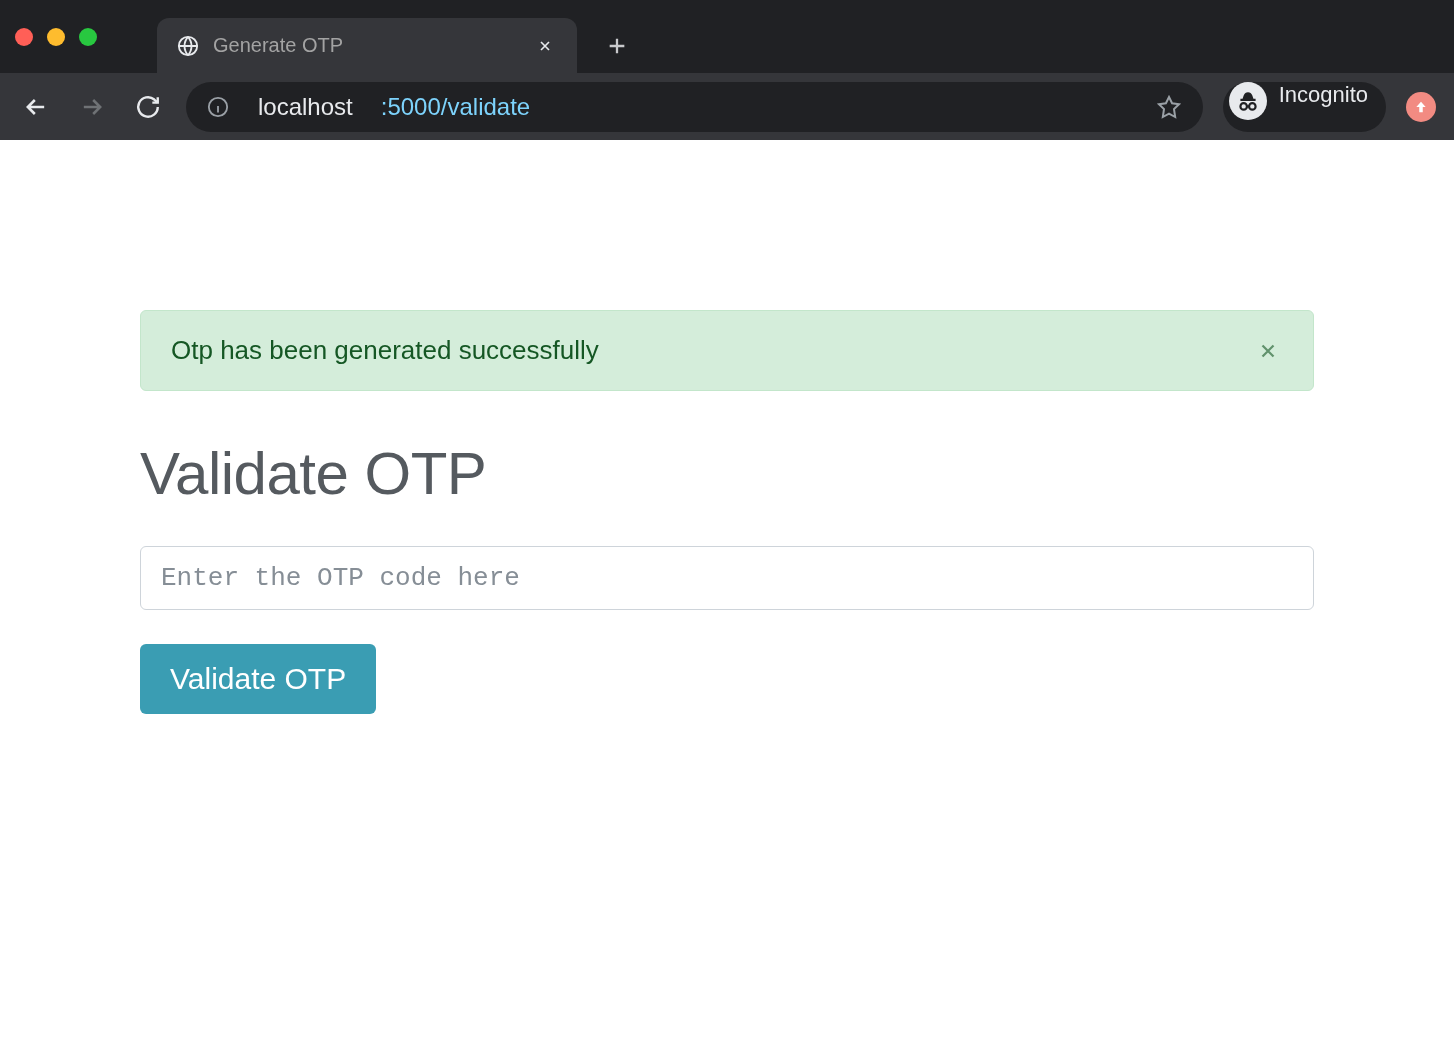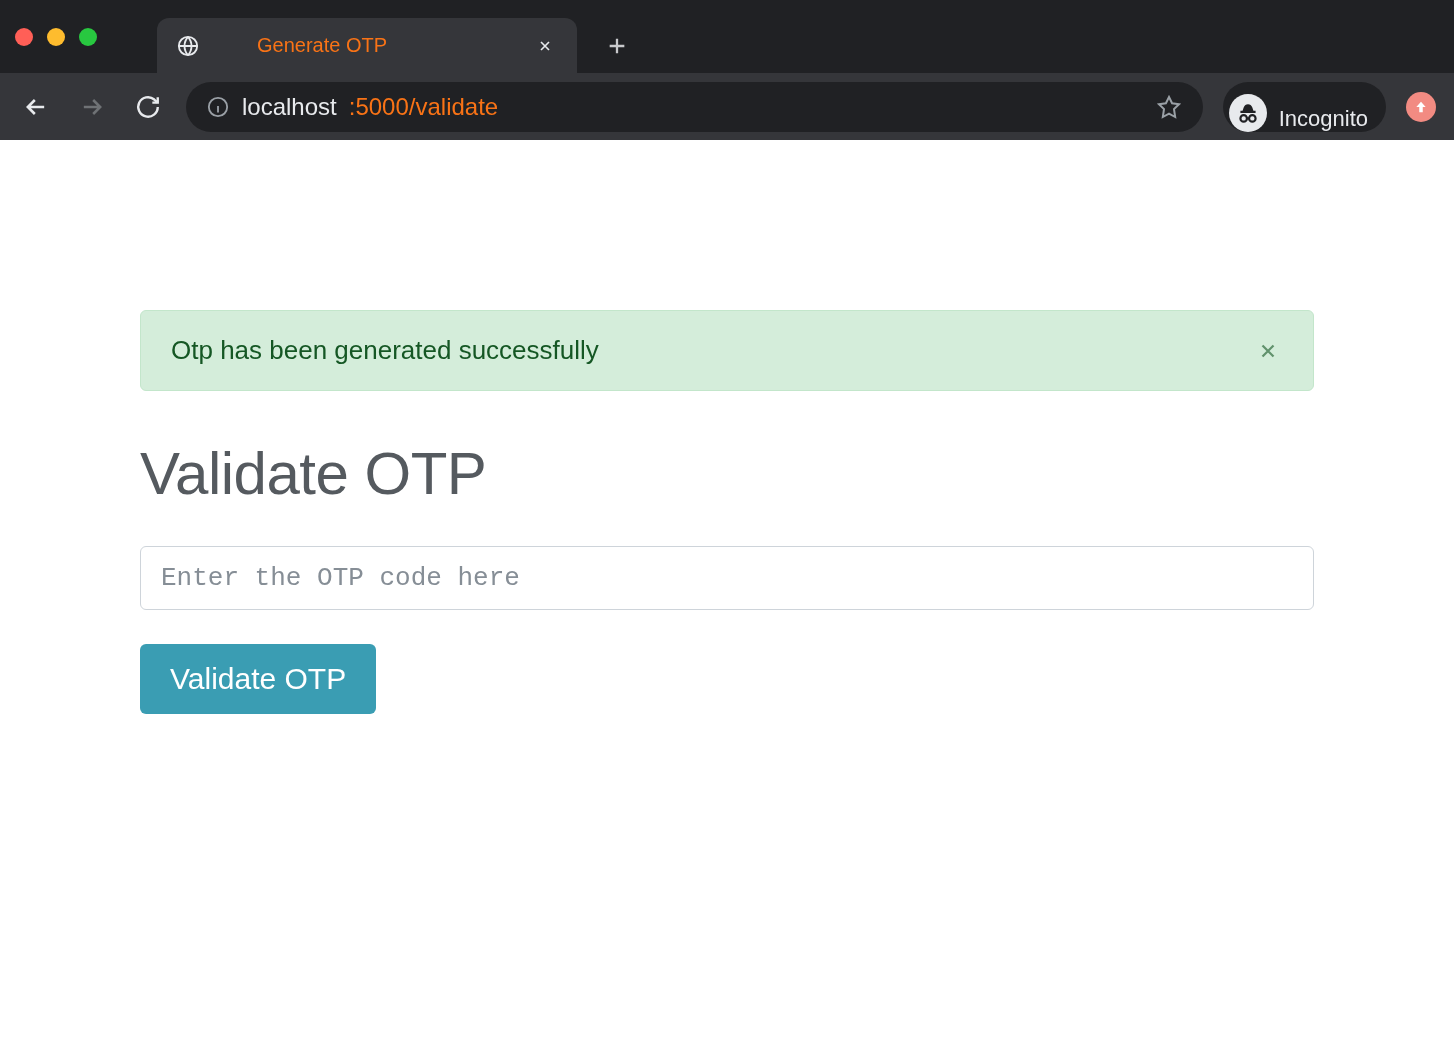--- a/index.html
+++ b/index.html
@@ -47,21 +47,21 @@
       width: 420px;
       border-radius: 12px 12px 0 0;
       display: flex;
       align-items: center;
       padding: 0 20px;
       font-size: 20px;
       margin-top: 18px;
       gap: 14px;
     }
     .tab .favicon svg { display:block; }
-    .tab .title { flex: 1; white-space: nowrap; overflow: hidden; text-overflow: ellipsis; color:#f97316;margin-left:44px; }
+    .tab .title { flex: 1; white-space: nowrap; overflow: hidden; text-overflow: ellipsis; color:#a3a3a3; }
     .tab .close-x {
       color: #c8c9cc;
       font-size: 22px;
       width: 24px; height: 24px;
       display:flex; align-items:center; justify-content:center;
       cursor: pointer;
     }
     .new-tab {
       color: #c8c9cc;
       font-size: 30px;
@@ -87,43 +87,43 @@
     }
     .nav-btn svg { display:block; }
     .omnibox {
       flex: 1;
       background: #202124;
       height: 50px;
       border-radius: 25px;
       display: flex;
       align-items: center;
       padding: 0 20px;
-      gap: 12px;
+      gap: 28px;
       color: #e8eaed;
       font-size: 24px;
     }
     .omnibox .info-icon {
       width: 24px; height:24px; display:flex; align-items:center; justify-content:center;
       color: #9aa0a6;
     }
     .omnibox .url-host { color:#e8eaed; }
-    .omnibox .url-rest { color:#f97316; }
+    .omnibox .url-rest { color:#7dd3fc; }
     .omnibox .spacer { flex:1; }
     .omnibox .star {
       color:#9aa0a6;
       width:28px;height:28px;display:flex;align-items:center;justify-content:center;
       cursor:pointer;
     }
 
     .incognito-pill {
       background:#202124;
       height: 50px;
       border-radius: 25px;
       display:flex;
-      align-items:flex-end;
+      align-items:flex-start;
       padding: 0 18px 0 6px;
       gap:12px;
       color:#e8eaed;
       font-size:22px;
     }
     .incognito-pill .icon-circle {
       width:38px;height:38px;border-radius:50%;background:#e8eaed;
       display:flex;align-items:center;justify-content:center;
     }
     .profile-badge {

